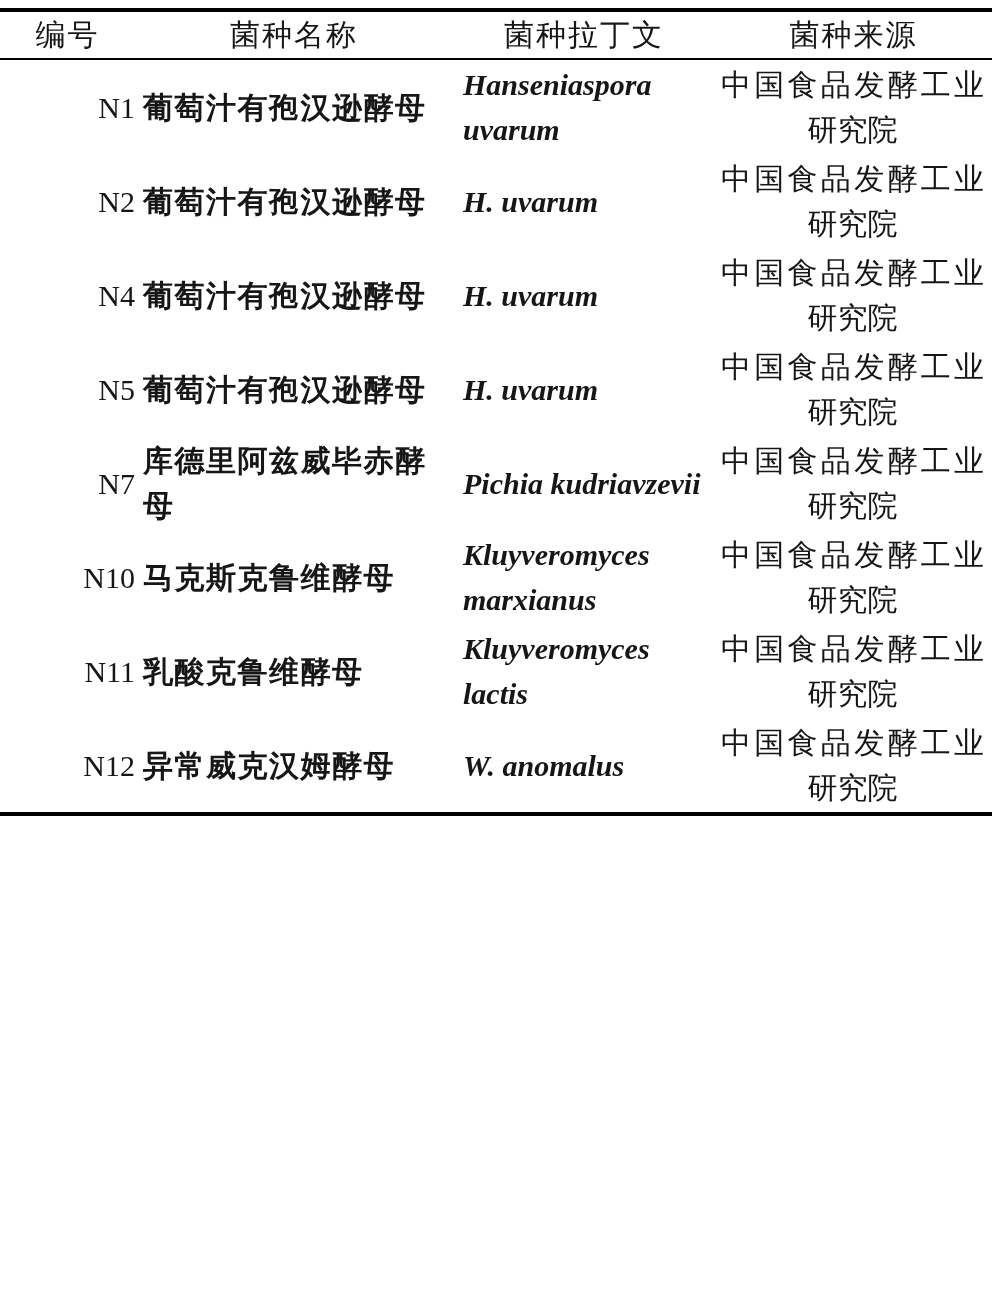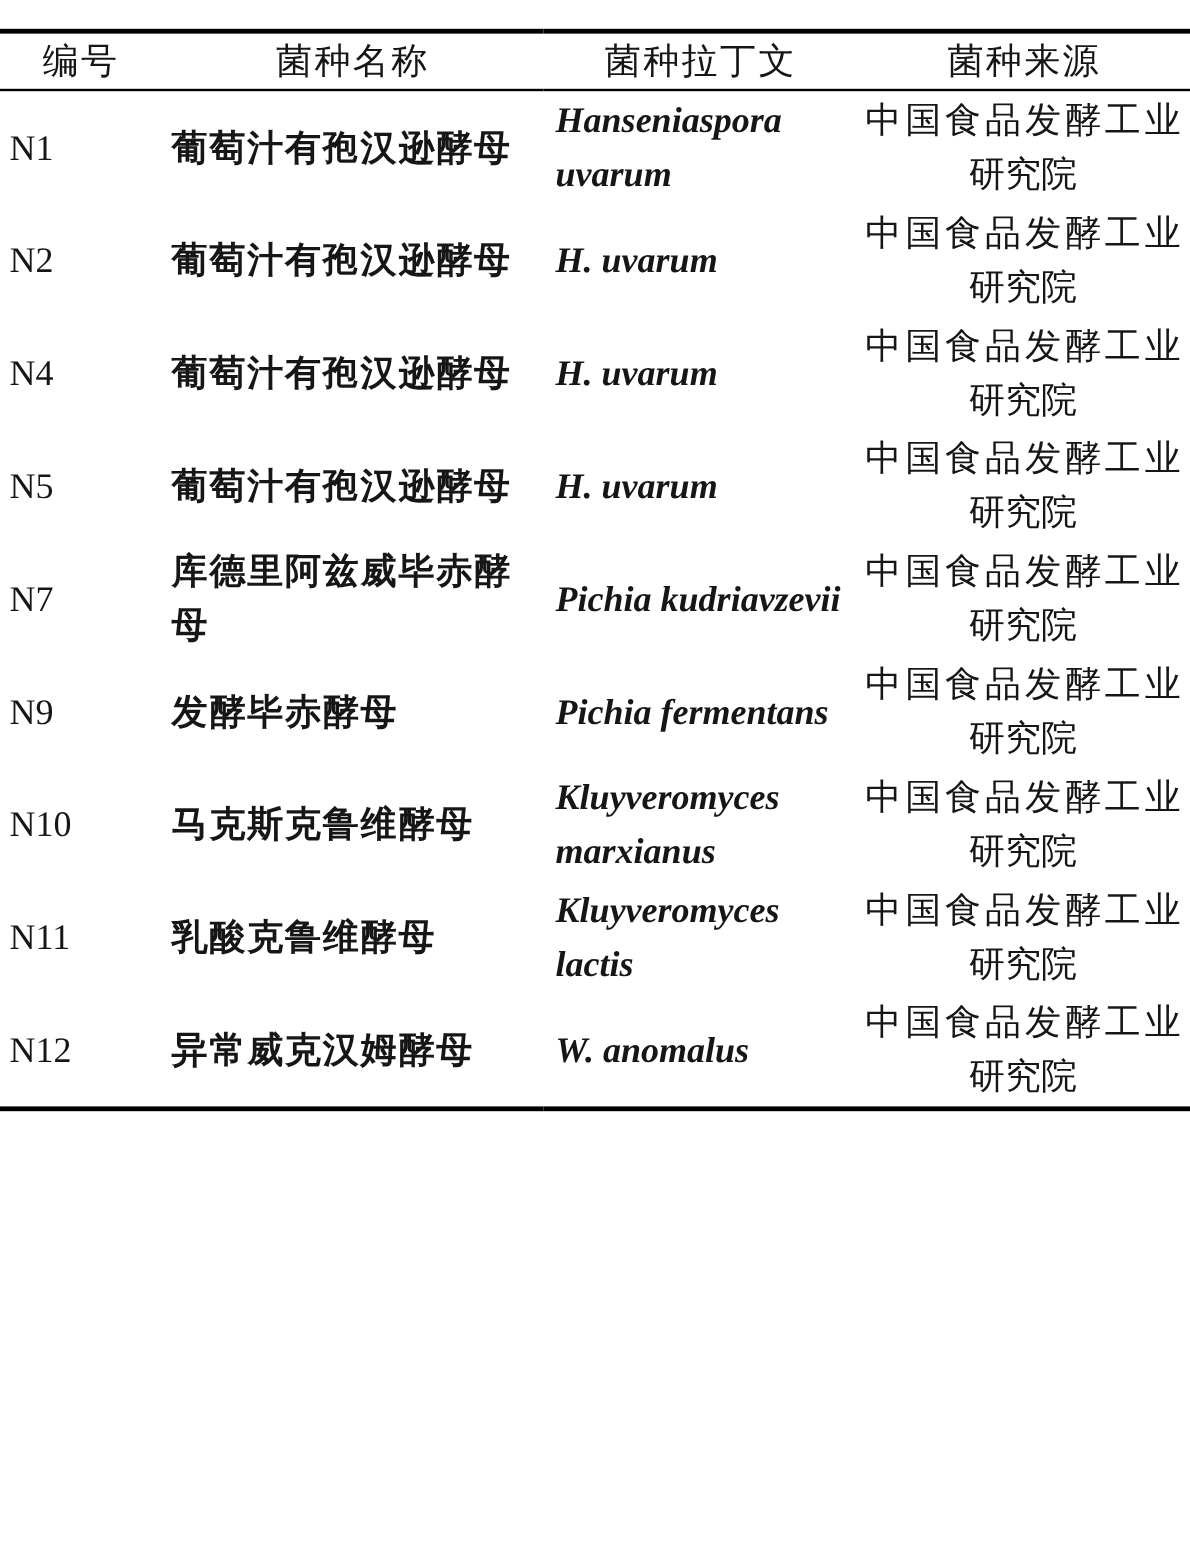--- a/index.html
+++ b/index.html
@@ -8,21 +8,21 @@
     background: #ffffff;
   }
   body {
     width: 992px;
     height: 1296px;
     font-family: "Liberation Serif", "DejaVu Serif", serif;
     color: #161616;
     overflow: hidden;
   }
   .table-wrap {
-    padding-top: 24px;
+    padding-top: 8px;
   }
   table.strain-table {
     width: 992px;
     border-collapse: collapse;
     table-layout: fixed;
     border-top: 4px solid #000;
     border-bottom: 4px solid #000;
   }
   col.c1 { width: 135px; }
   col.c2 { width: 318px; }
@@ -41,21 +41,21 @@
   }
   tbody td {
     height: 94px;
     vertical-align: middle;
     font-size: 30px;
     line-height: 45px;
     padding: 0;
   }
   td.c-id {
     padding-left: 8px;
-    text-align: left;
+    text-align: right;
   }
   td.c-name {
     padding-left: 8px;
     letter-spacing: 1.5px;
     text-align: left;
     font-weight: bold;
   }
   td.c-latin {
     padding-left: 10px;
     font-style: italic;
@@ -159,32 +159,20 @@
       <span class="latin-line">Pichia kudriavzevii</span>
 
     </td>
     <td class="c-source">
       <span class="src-l1">中国食品发酵工业</span>
       <span class="src-l2">研究院</span>
     </td>
   </tr>
 
 
-  <tr>
-    <td class="c-id">N9</td>
-    <td class="c-name">发酵毕赤酵母</td>
-    <td class="c-latin">
-      <span class="latin-line">Pichia fermentans</span>
-
-    </td>
-    <td class="c-source">
-      <span class="src-l1">中国食品发酵工业</span>
-      <span class="src-l2">研究院</span>
-    </td>
-  </tr>
 
   <tr>
     <td class="c-id">N10</td>
     <td class="c-name">马克斯克鲁维酵母</td>
     <td class="c-latin">
       <span class="latin-line">Kluyveromyces</span>
       <span class="latin-line">marxianus</span>
     </td>
     <td class="c-source">
       <span class="src-l1">中国食品发酵工业</span>

